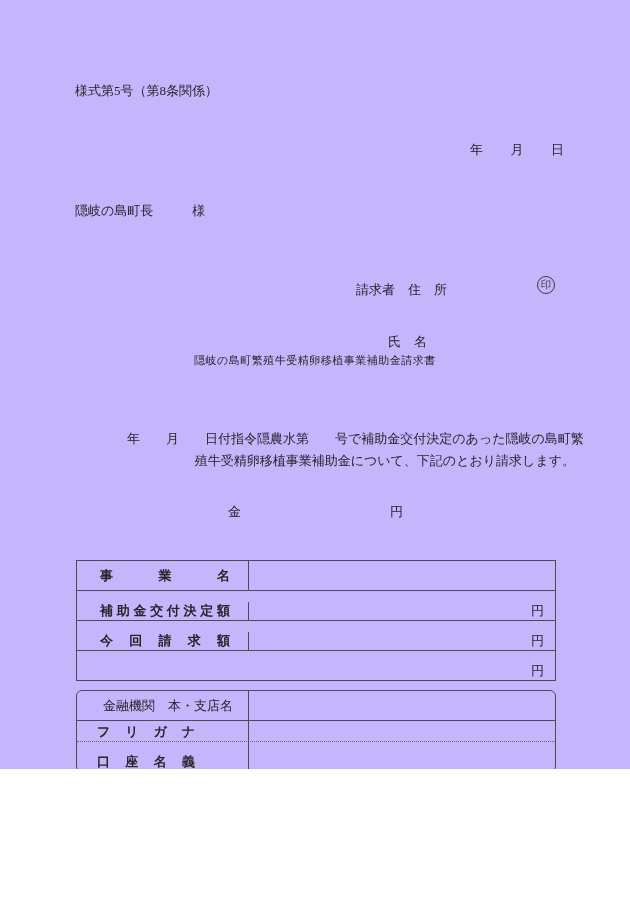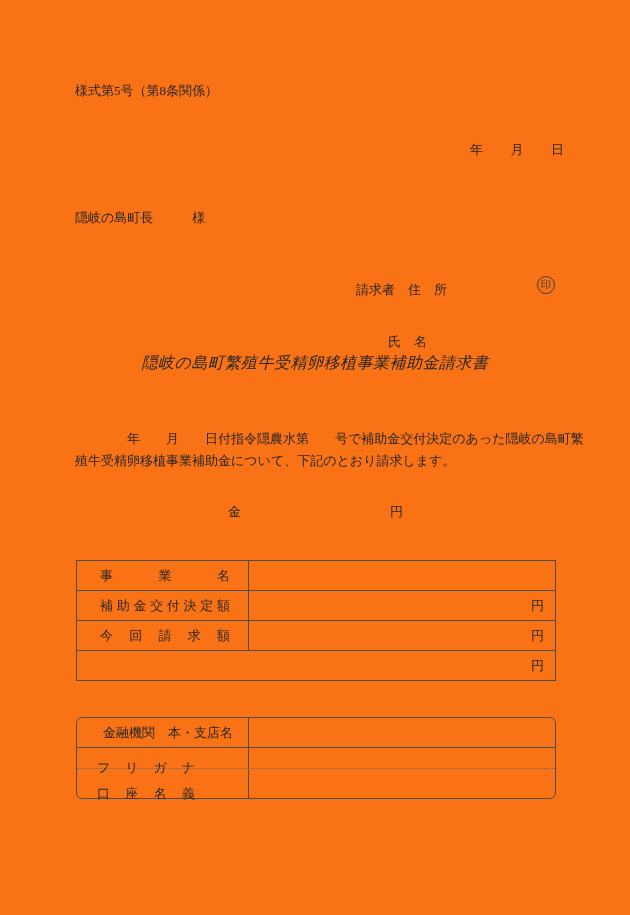--- a/index.html
+++ b/index.html
@@ -3,33 +3,33 @@
 <meta charset="utf-8">
 <style>
   html, body {
     margin: 0;
     padding: 0;
     background: #ffffff;
   }
   .page {
     position: relative;
     width: 630px;
-    height: 915px;
-    background: #f97316;
+    height: 769px;
+    background: #c4b5fd;
     font-family: "Liberation Serif", "DejaVu Serif", serif;
     color: #262626;
     font-size: 13px;
     overflow: hidden;
   }
   .abs { position: absolute; white-space: pre; }
 
   
   .form-number { left: 75px; top: 82px; }
   .date-line   { left: 470px; top: 141px; letter-spacing: 0.5px; }
-  .addressee   { left: 75px; top: 209px; }
+  .addressee   { left: 75px; top: 202px; }
 
   
   .requester { left: 343px; top: 251px; line-height: 26px; }
   .requester .name-row { display: block; margin-left: 45px; }
   .seal {
     position: absolute;
     left: 537px; top: 276px;
     width: 18px; height: 18px;
     border: 1px solid #3c3c3c;
     border-radius: 50%;
@@ -37,50 +37,49 @@
     font-size: 10.5px;
     color: #3c3c3c;
     box-sizing: border-box;
   }
 
   
   .doc-title {
     position: absolute;
     left: 0; right: 0; top: 353px;
     text-align: center;
-    font-size: 16px;
+    font-size: 11px;
     letter-spacing: 0.5px;
-    font-style: italic;
   }
 
   
   .body-par {
     position: absolute;
     left: 75px; top: 428px;
     width: 500px;
     line-height: 22px;
   }
-  .body-par span { display: block; white-space: pre; }
+  .body-par span { display: block; white-space: pre; text-align: right; }
 
   
   .amount-prefix { left: 228px; top: 503px; }
   .amount-unit   { left: 390px; top: 503px; }
 
   
   .ftable {
     position: absolute;
     left: 76px;
     width: 480px;
     border: 1px solid #4d4d4d;
     box-sizing: border-box;
   }
   .ftable.t-amount { top: 560px; }
-  .ftable.t-bank   { top: 717px; border-radius: 6px; }
+  .ftable.t-bank   { top: 690px; border-radius: 6px; }
   .trow { display: flex; align-items: stretch; }
-  .trow + .trow { border-top: 1px solid #4d4d4d; }
+  .trow + .trow { border-top: 1px solid #4d4d4d; align-items: flex-end; }
   .trow.dotted-top { border-top: 1px dotted #6a6a6a; gap: 20px; }
   .h29 { height: 29px; }
   .h20 { height: 20px; }
   .cell-label {
     width: 172px;
     border-right: 1px solid #4d4d4d;
     box-sizing: border-box;
     display: flex;
     align-items: center;
   }
@@ -89,20 +88,21 @@
     display: flex;
     align-items: center;
     justify-content: flex-end;
     padding-right: 11px;
   }
   
   .jlabel {
     display: inline-block;
     text-align: justify;
     text-align-last: justify;
+    font-weight: bold;
     -moz-text-align-last: justify;
   }
   .jl-wide   { width: 130px; margin-left: 23px; }  
   .jl-narrow { width: 98px;  margin-left: 20px; margin-top: 20px; }  
   .nlabel    { margin-left: 26px; white-space: pre; } 
 </style>
 </head>
 <body>
 
 <div class="page">

